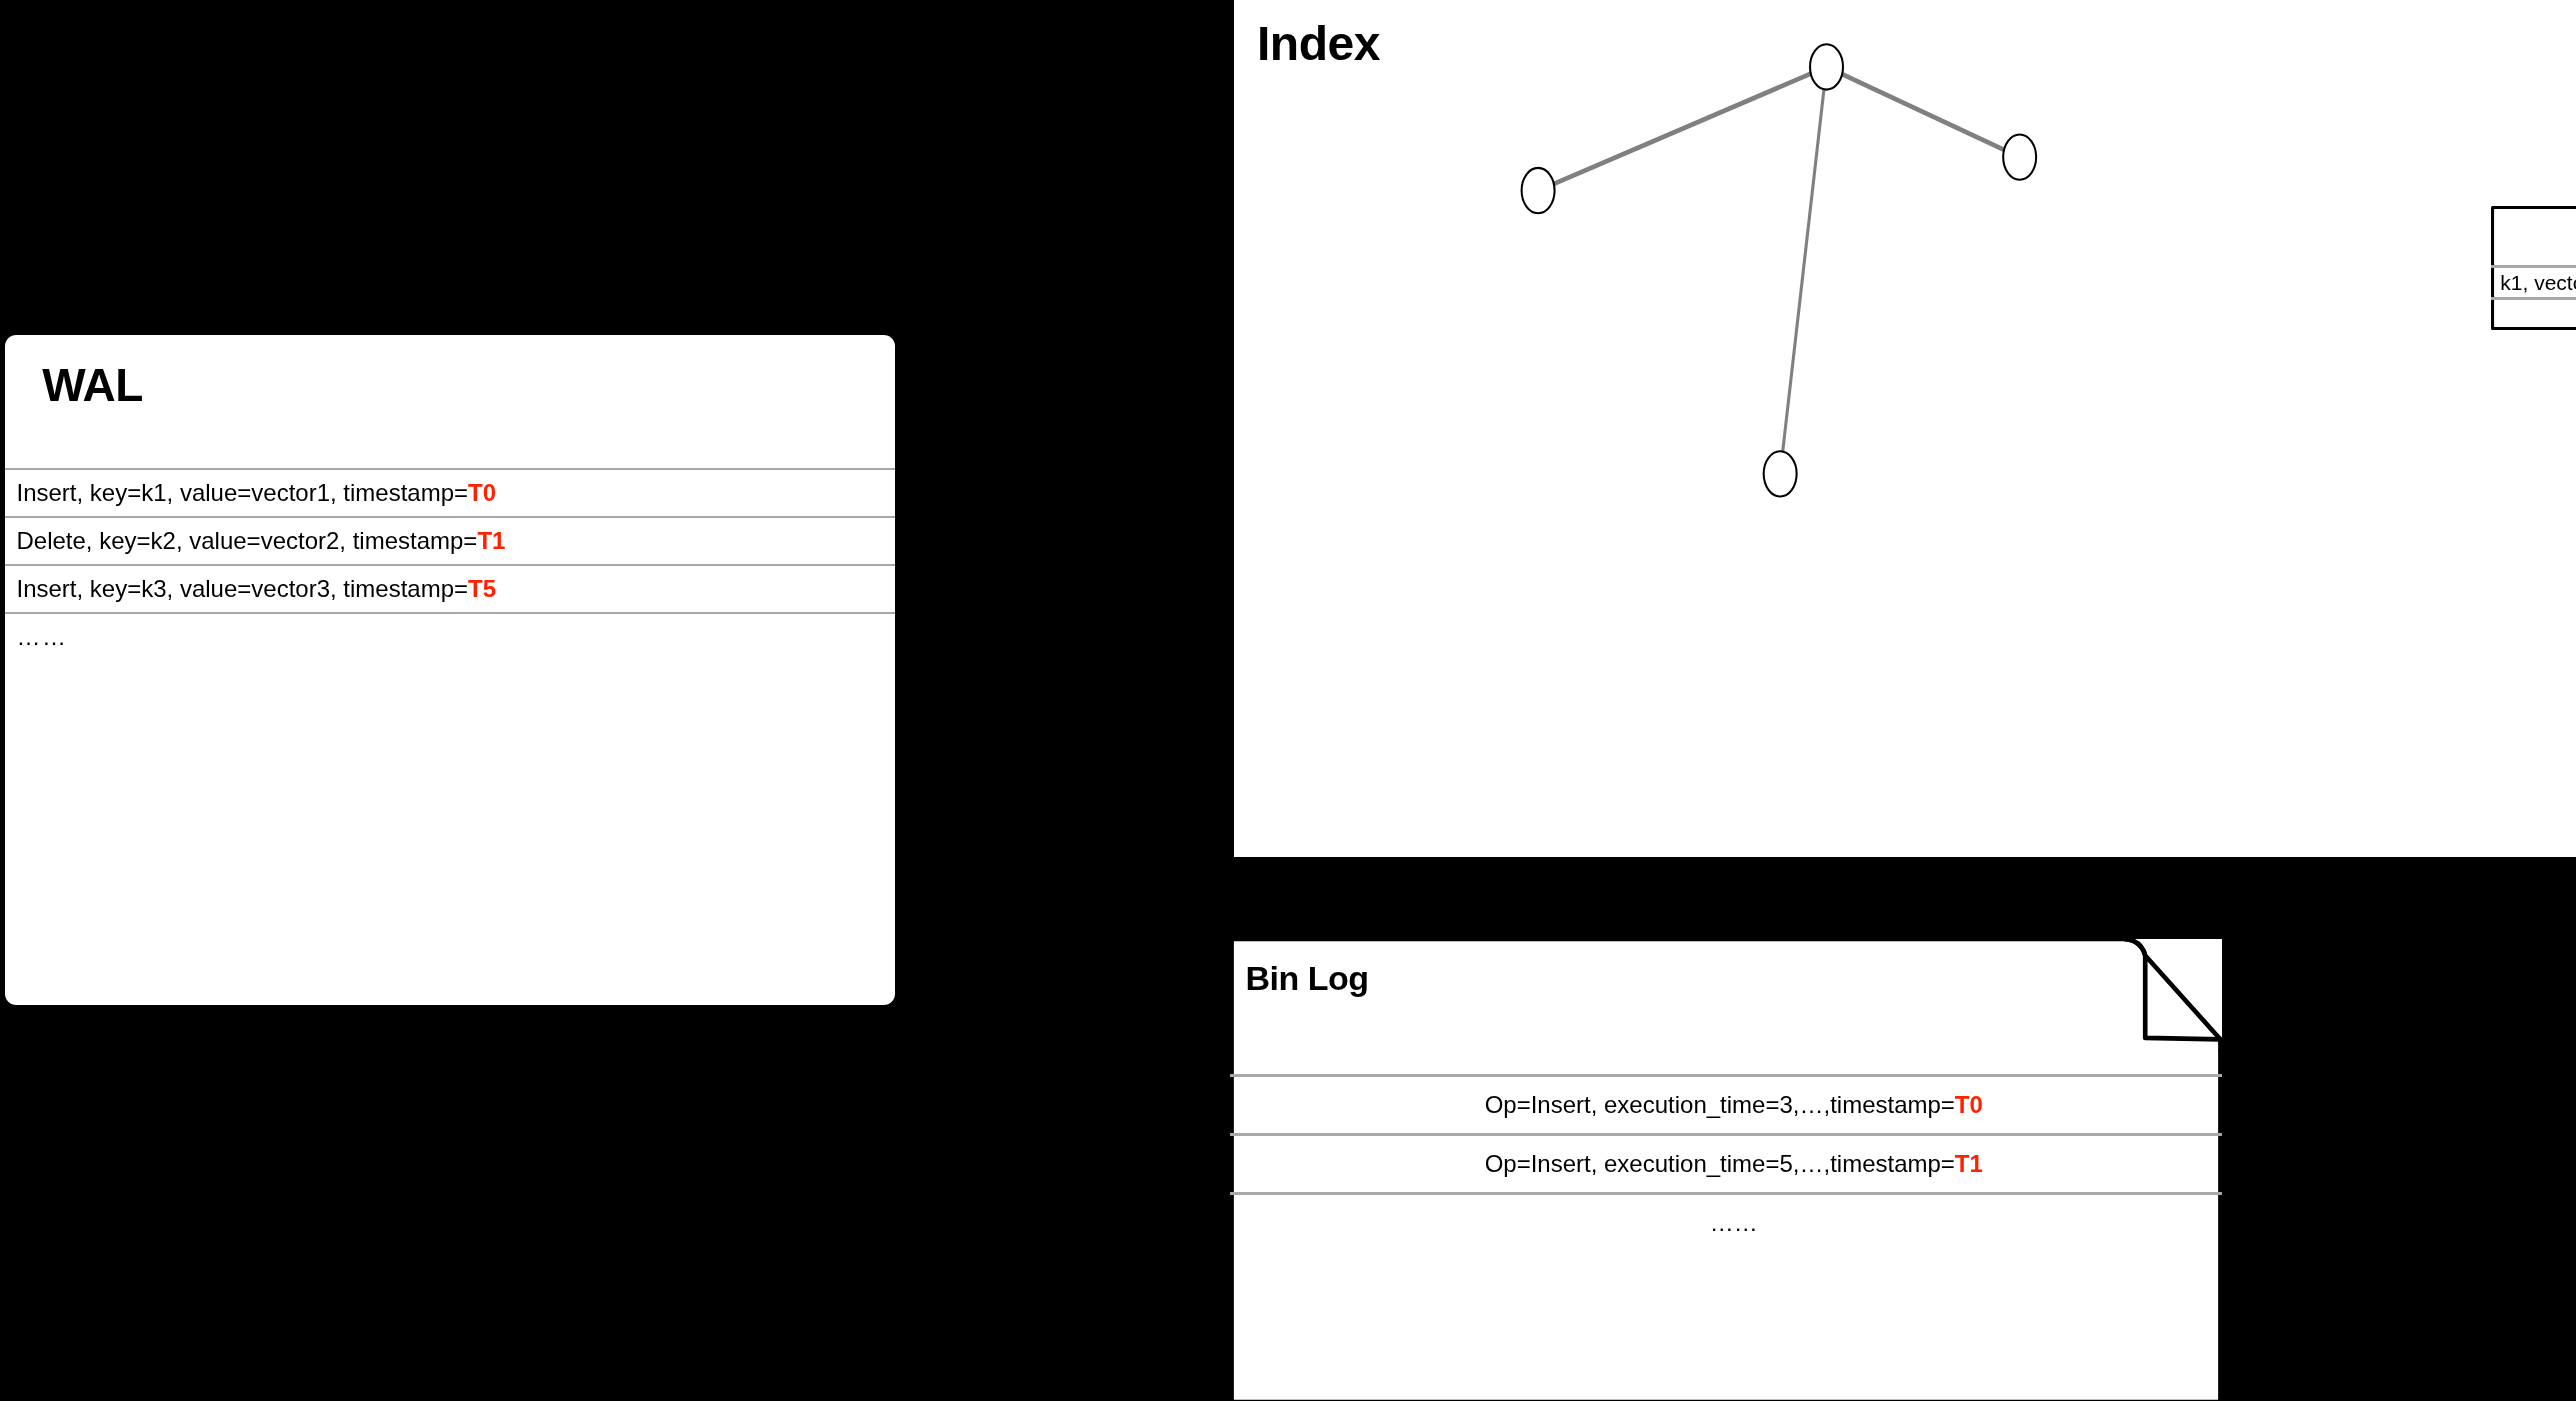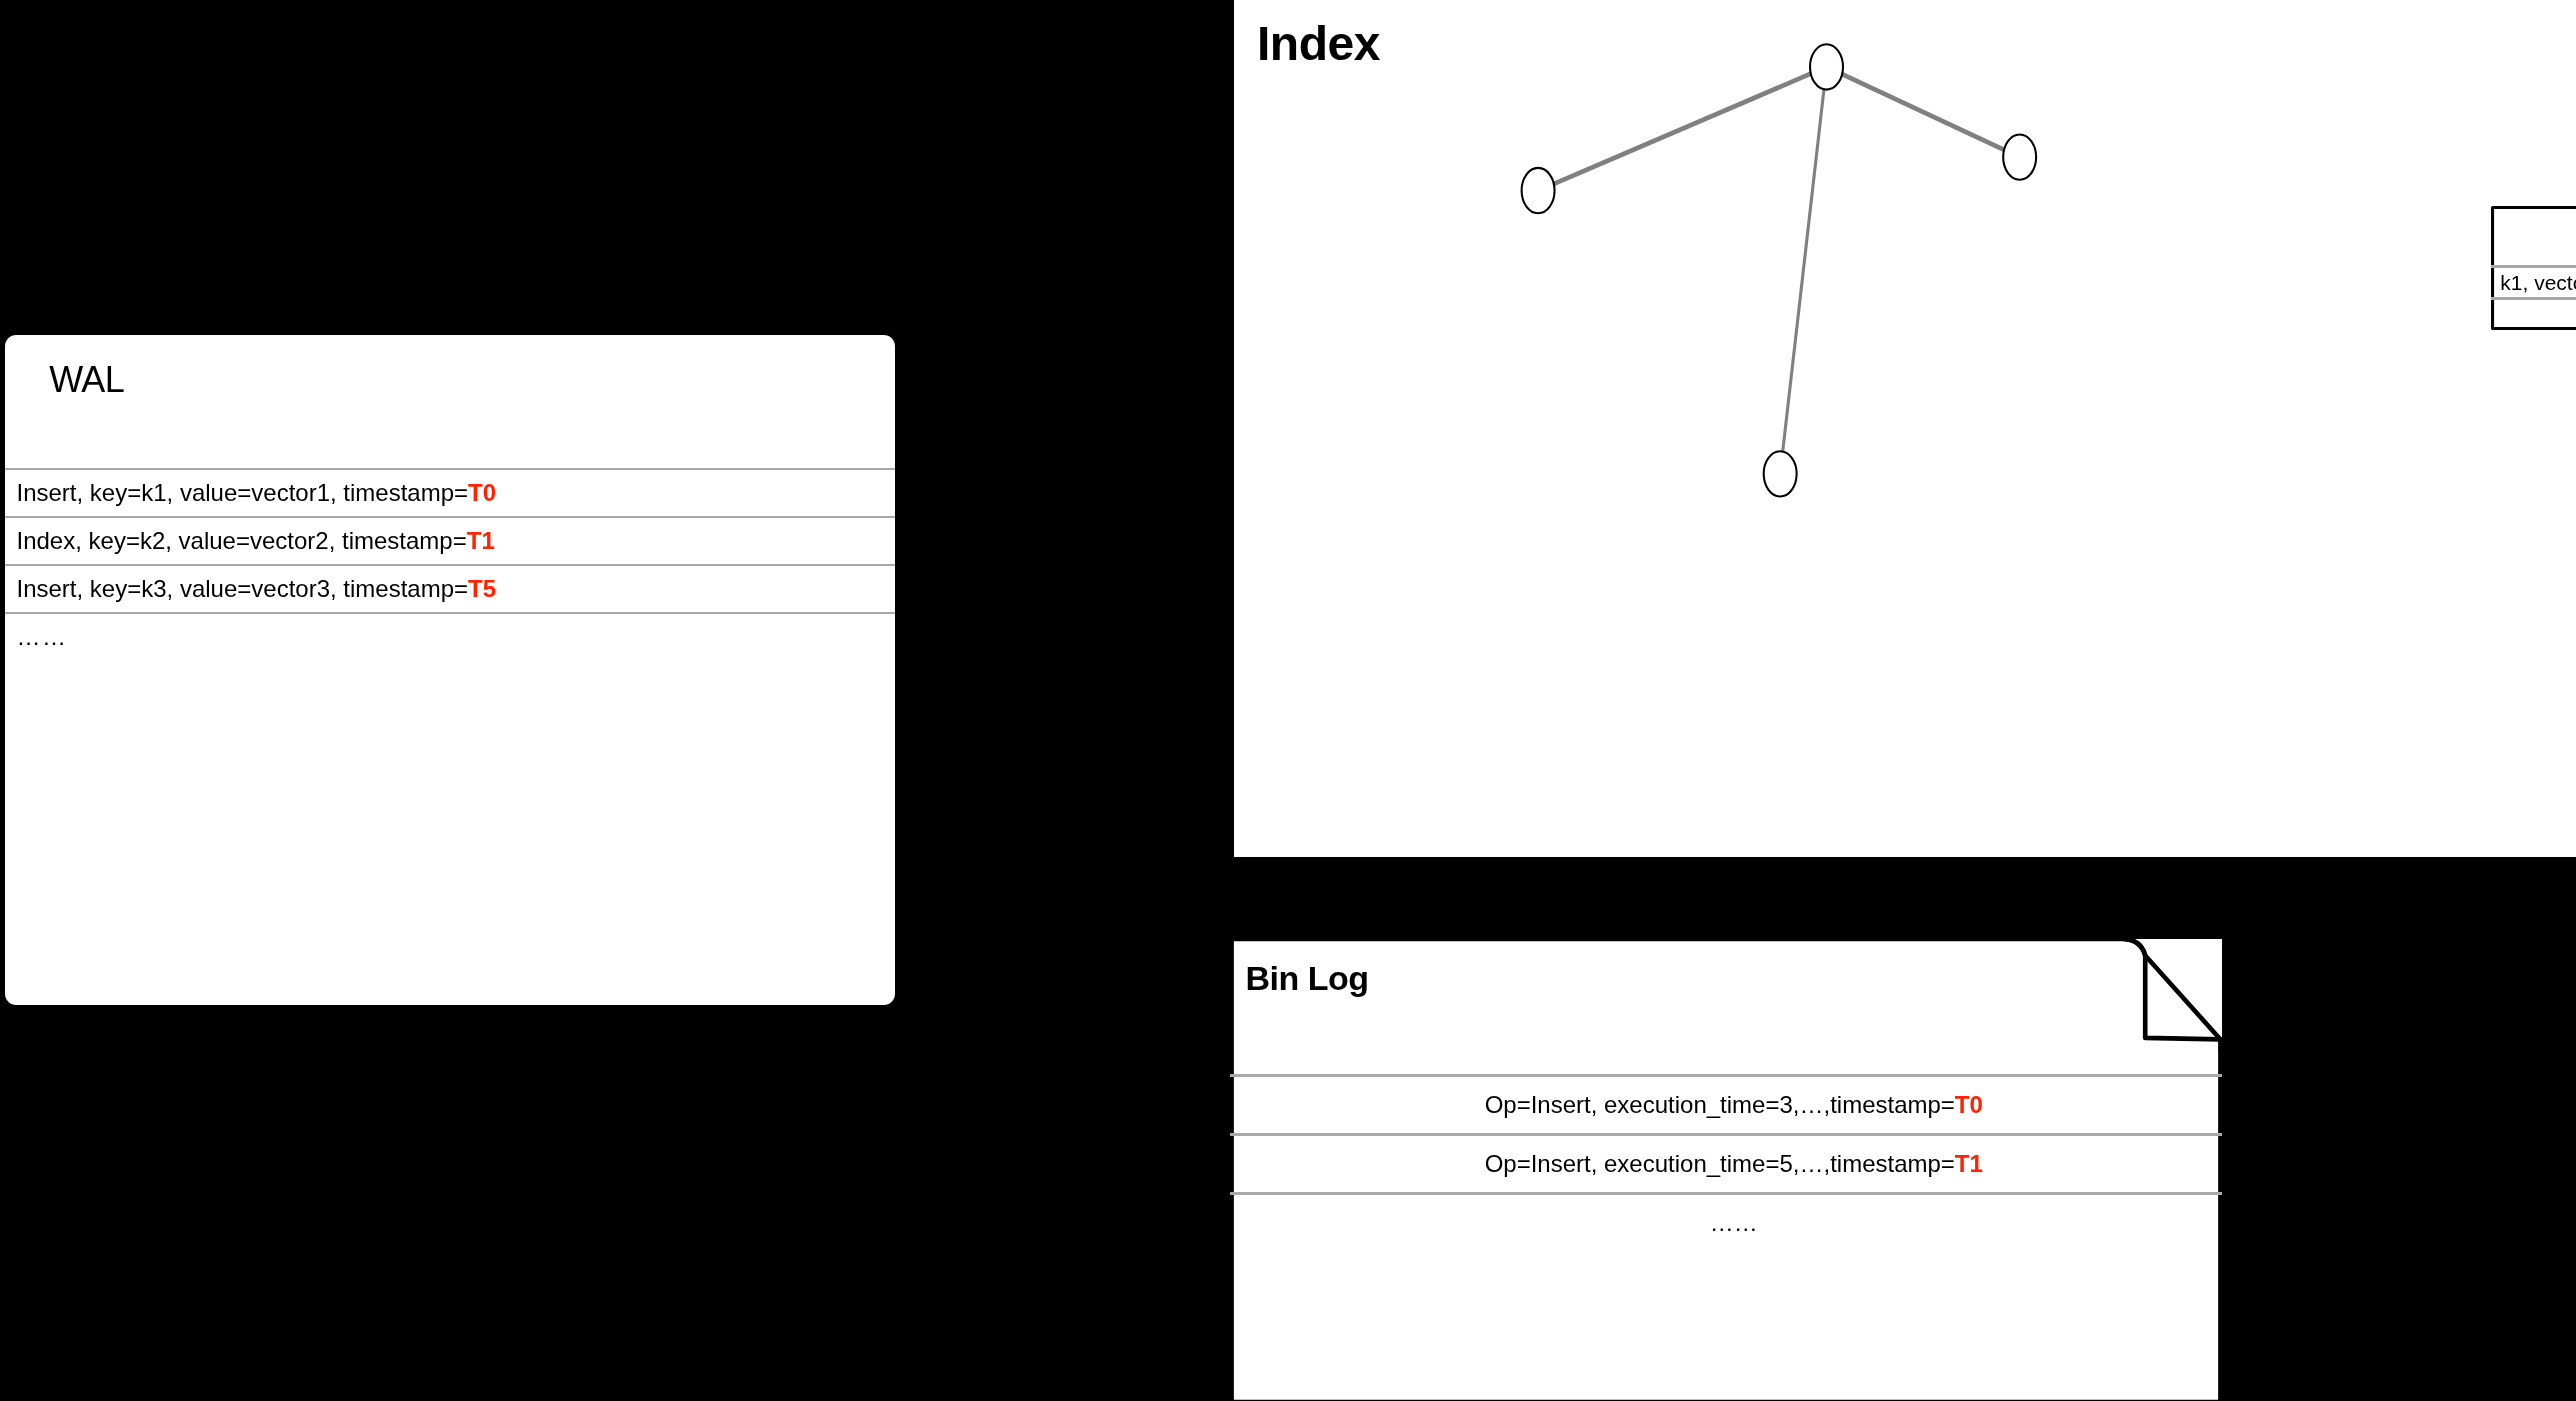--- a/index.html
+++ b/index.html
@@ -24,24 +24,24 @@
   
   #wal-panel {
     left: 5.2px;
     top: 335px;
     width: 890px;
     height: 670px;
     border-radius: 11.3px;
   }
   #wal-title {
     position: absolute;
-    left: 44px;
+    left: 37px;
     top: 27px;
-    font-size: 36px;
-    font-weight: normal;
+    font-size: 46px;
+    font-weight: bold;
     letter-spacing: -0.5px;
     color: #000;
     line-height: 1;
   }
   .wal-rows {
     position: absolute;
     left: 0;
     top: 133px;
     width: 100%;
   }
@@ -166,21 +166,21 @@
 </head>
 <body>
 
 <div class="panel" id="wal-panel">
   <div id="wal-title">WAL</div>
   <div class="wal-rows">
     <div class="wal-row">
       <span class="txt"><span>Insert, key=k1, value=vector1, timestamp=</span><span class="ts">T0</span></span>
     </div>
     <div class="wal-row">
-      <span class="txt"><span>Index, key=k2, value=vector2, timestamp=</span><span class="ts">T1</span></span>
+      <span class="txt"><span>Delete, key=k2, value=vector2, timestamp=</span><span class="ts">T1</span></span>
     </div>
     <div class="wal-row">
       <span class="txt"><span>Insert, key=k3, value=vector3, timestamp=</span><span class="ts">T5</span></span>
     </div>
     <div class="wal-row last">
       <span class="txt">……</span>
     </div>
   </div>
 </div>
 

